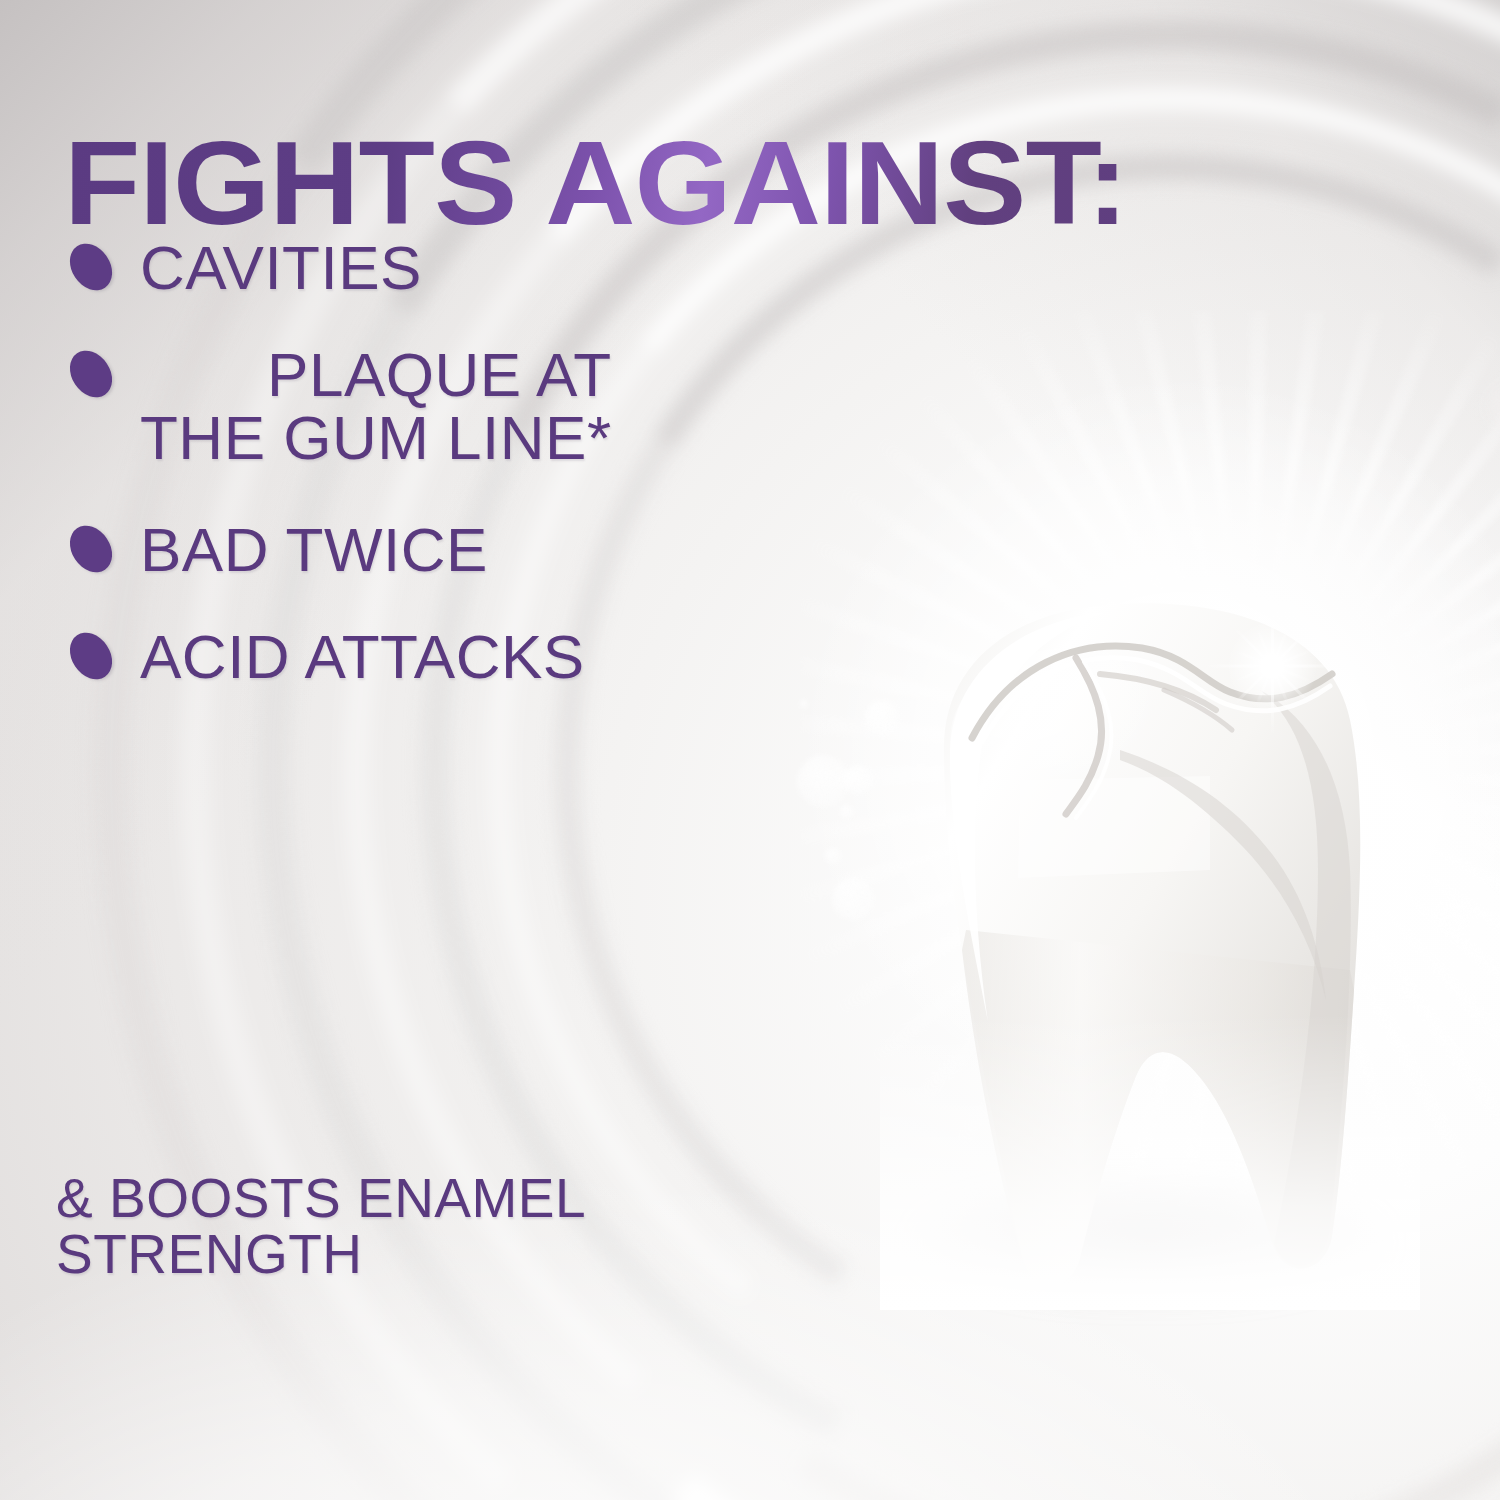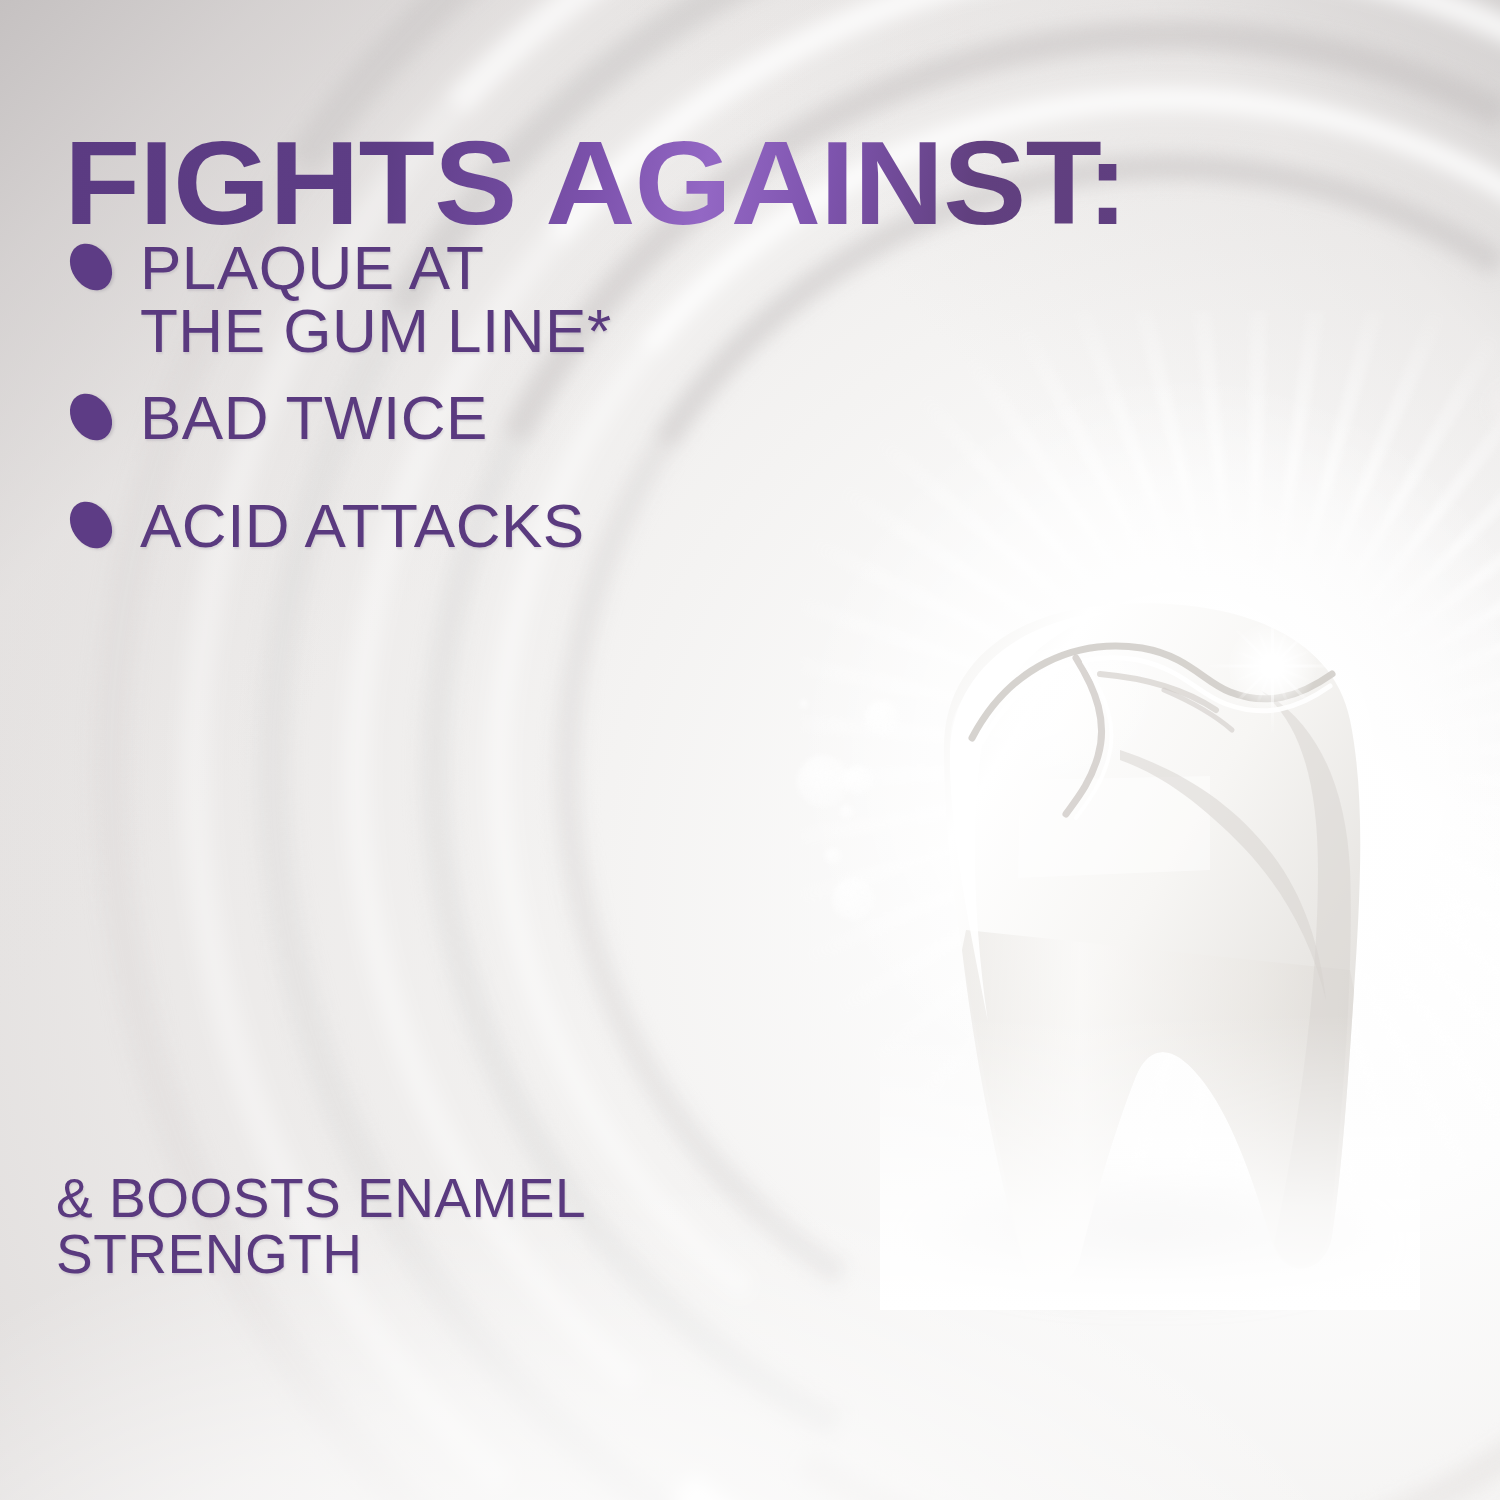--- a/index.html
+++ b/index.html
@@ -94,21 +94,21 @@
     font-family:"Liberation Sans","DejaVu Sans",sans-serif;
     transform:scaleX(1.06);transform-origin:left center;
     background:linear-gradient(100deg,#5b3b82 0%,#5d3d85 22%,#7b51ab 36%,#9367c4 44%,#7e54ae 52%,#61407f 62%,#5b3b82 100%);
     -webkit-background-clip:text;background-clip:text;
     color:transparent;-webkit-text-fill-color:transparent;
     text-shadow:none;white-space:nowrap;
   }
 
   .list{position:absolute;left:72px;top:236px;width:830px;}
   .row{display:flex;align-items:flex-start;margin-bottom:44px;}
-  .row.two-line{margin-bottom:24px;}
+  .row.two-line{margin-bottom:48px;text-align:right;}
   .bullet{
     flex:0 0 auto;width:38px;height:50px;border-radius:50%;
     background:#5d3c85;
     transform:rotate(-34deg);
     margin-top:6px;margin-right:30px;
     box-shadow:1px 2px 3px rgba(120,110,130,.28);
   }
   .row-text{
     font-size:62px;line-height:1.02;font-weight:400;color:#5a3a7f;
     letter-spacing:.5px;white-space:pre-line;
@@ -246,20 +246,24 @@
       <div class="beam b5"></div>
       <div class="beam b6"></div>
       <div class="beam b7"></div>
       <div class="beam b8"></div>
     </div>
   </div>
 
   <h1 class="headline">FIGHTS AGAINST:</h1>
 
   <div class="list">
+    <div class="row">
+      <span class="bullet"></span>
+      <span class="row-text">CAVITIES</span>
+    </div>
     <div class="row two-line">
       <span class="bullet"></span>
       <span class="row-text">PLAQUE AT
 THE GUM LINE*</span>
     </div>
     <div class="row">
       <span class="bullet"></span>
       <span class="row-text">BAD TWICE</span>
     </div>
     <div class="row">

